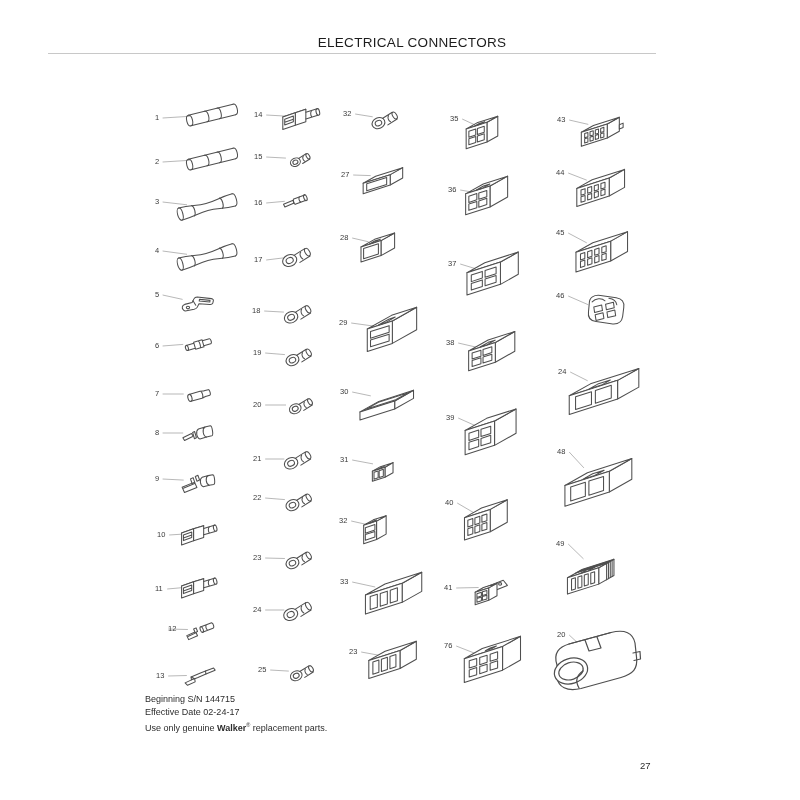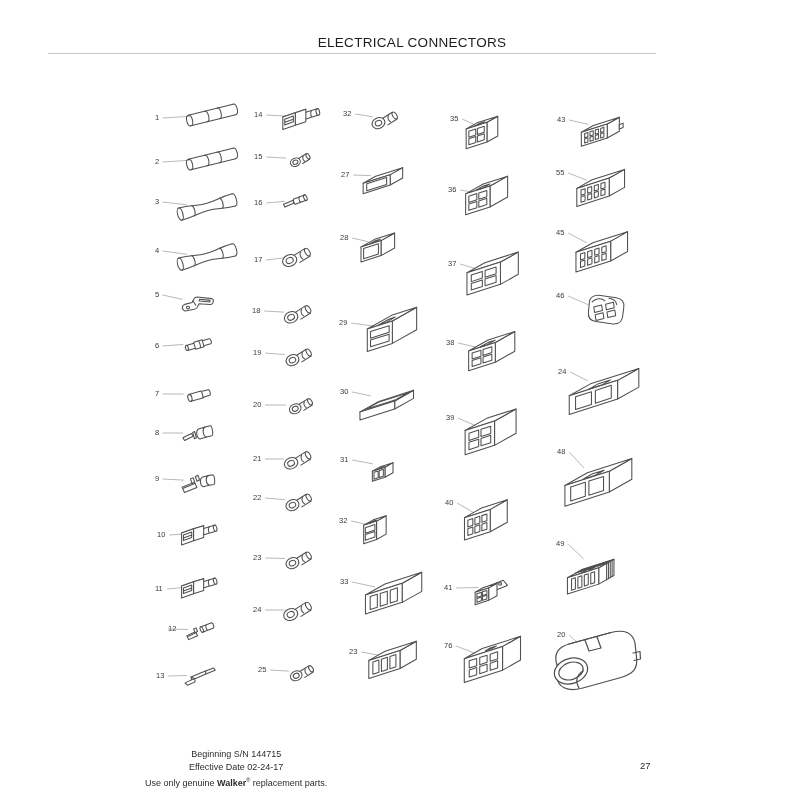--- a/index.html
+++ b/index.html
@@ -4,21 +4,21 @@
 <style>
   html,body{margin:0;padding:0;background:#fff;}
   body{width:800px;height:800px;position:relative;font-family:"Liberation Sans",sans-serif;overflow:hidden;}
   .page{position:absolute;inset:0;background:#ffffff;}
   .title{position:absolute;top:23px;left:0;width:100%;text-align:center;
          font-size:13.5px;font-weight:normal;color:#1d1d1d;letter-spacing:.3px;margin:12px;}
   .title-rule{position:absolute;top:53px;left:48px;width:608px;height:1px;background:#c8c8c8;}
   #artHost{position:absolute;left:0;top:0;width:800px;height:800px;}
   #labels{position:absolute;left:0;top:0;width:800px;height:800px;}
   .num{position:absolute;font-size:7.5px;color:#3a3a3a;transform:translateY(-50%);white-space:nowrap;}
-  .footer{position:absolute;left:145px;top:748px;font-size:9px;color:#2d2d2d;line-height:13px;text-align:center;}
+  .footer{position:absolute;left:145px;top:693px;font-size:9px;color:#2d2d2d;line-height:13px;}
   .footer b{font-weight:bold;}
   .footer sup{font-size:5.5px;vertical-align:super;}
   .pageno{position:absolute;left:640px;top:760px;font-size:9.5px;color:#2d2d2d;}
 </style>
 </head>
 <body>
 
 <div class="page">
   <h1 class="title">ELECTRICAL CONNECTORS</h1>
   <div class="title-rule"></div>
@@ -546,21 +546,21 @@
       <span class="num" style="left:349px;top:651px">23</span>
       <span class="num" style="left:450px;top:118px">35</span>
       <span class="num" style="left:448px;top:189px">36</span>
       <span class="num" style="left:448px;top:263px">37</span>
       <span class="num" style="left:446px;top:342px">38</span>
       <span class="num" style="left:446px;top:417px">39</span>
       <span class="num" style="left:445px;top:502px">40</span>
       <span class="num" style="left:444px;top:587px">41</span>
       <span class="num" style="left:444px;top:645px">76</span>
       <span class="num" style="left:557px;top:119px">43</span>
-      <span class="num" style="left:556px;top:172px">55</span>
+      <span class="num" style="left:556px;top:172px">44</span>
       <span class="num" style="left:556px;top:232px">45</span>
       <span class="num" style="left:556px;top:295px">46</span>
       <span class="num" style="left:558px;top:371px">24</span>
       <span class="num" style="left:557px;top:451px">48</span>
       <span class="num" style="left:556px;top:543px">49</span>
       <span class="num" style="left:557px;top:634px">20</span>
     </div>
 
   <div class="footer">
     <div>Beginning S/N 144715</div>

